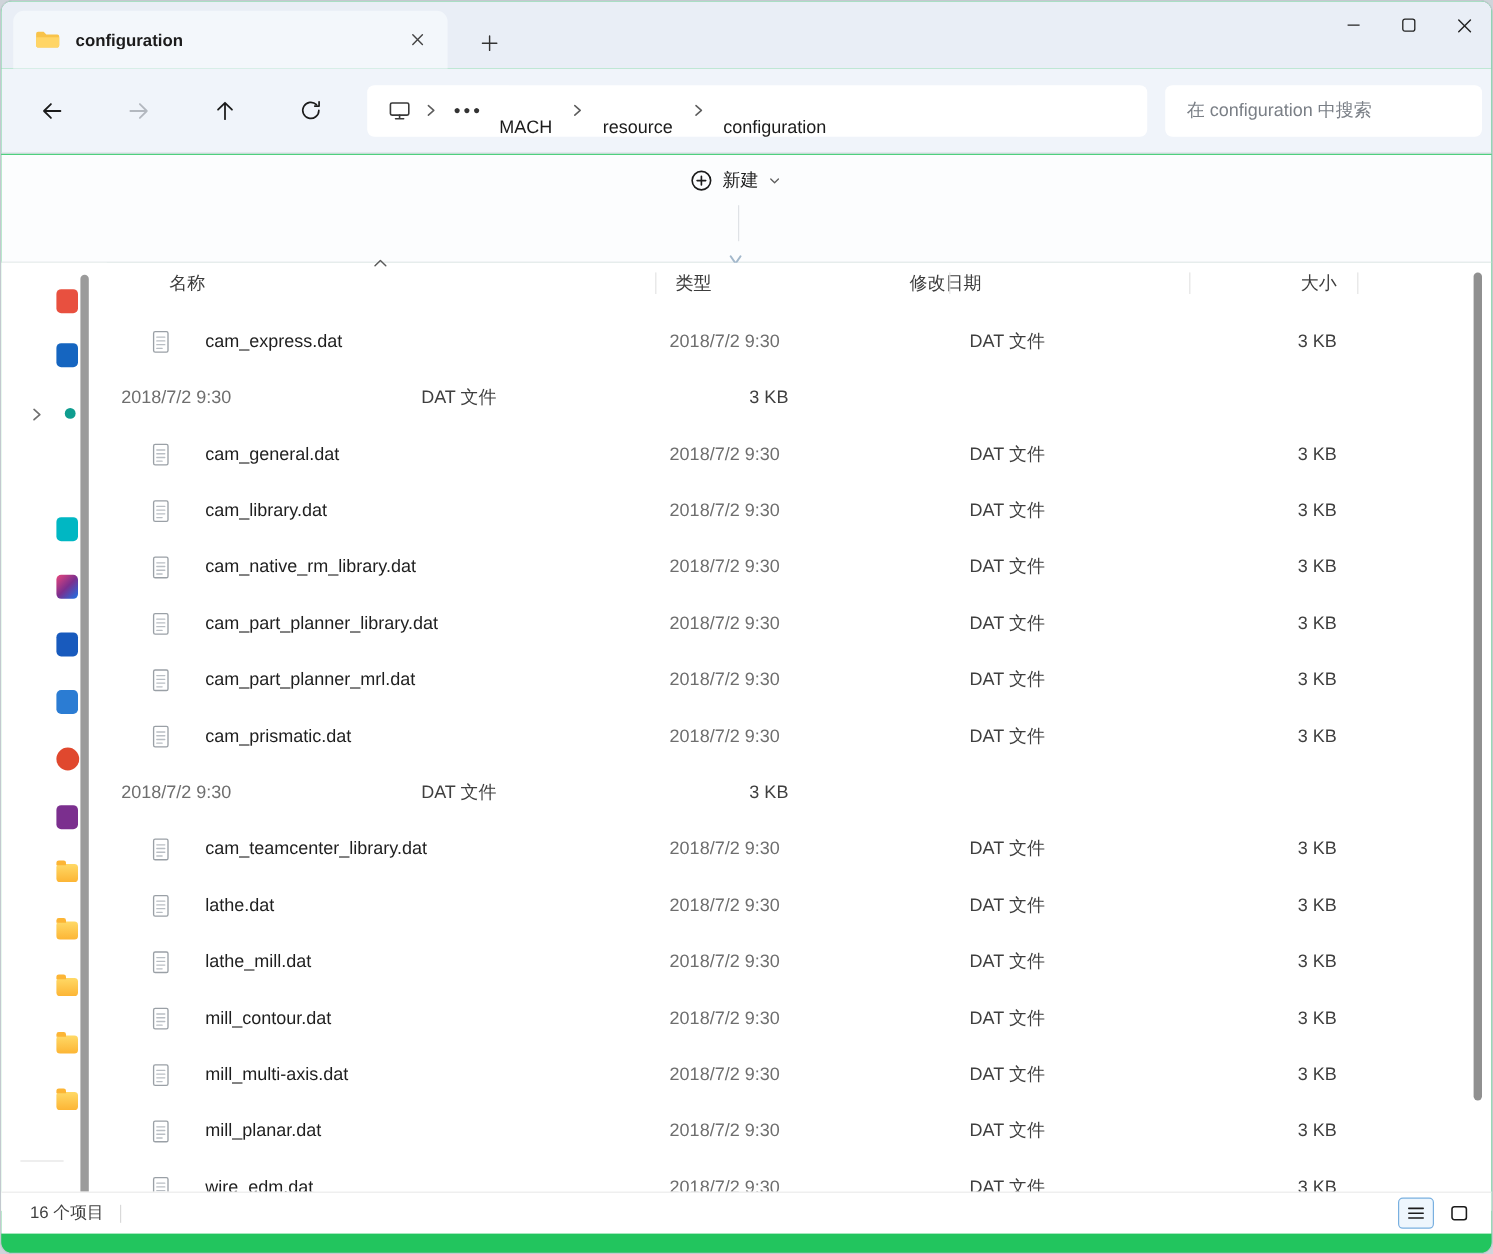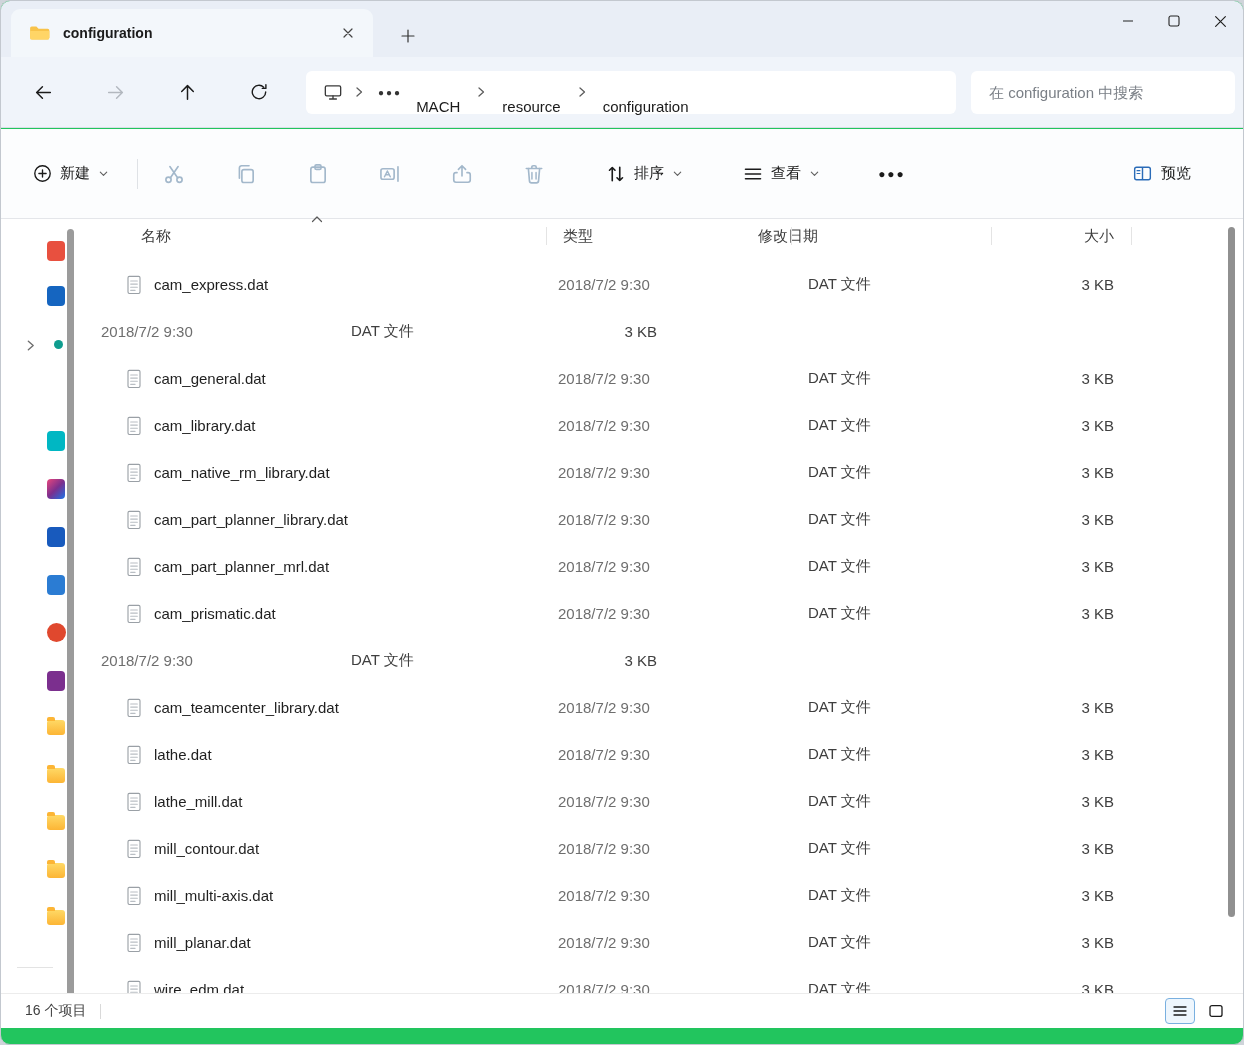--- a/index.html
+++ b/index.html
@@ -24,21 +24,21 @@
   .breadcrumb-bar{margin-left:25px;width:650px;height:43px;background:#ffffff;border-radius:6px;display:flex;align-items:center;padding:0 14px 0 18px;flex:0 0 auto;}
   .crumb{font-size:15px;color:#1b1b1b;padding:4px 8px;border-radius:4px;white-space:nowrap;margin-top:29px;}
   .crumb-chev{width:14px;height:14px;display:inline-flex;color:#5d5d5d;margin:0 6px;}
   .crumb-ellipsis{font-size:10px;letter-spacing:2px;color:#333;padding:4px 6px;}
   .pc-icon{width:18px;height:18px;display:inline-flex;color:#3a3a3a;margin-right:4px;}
   .search-box{margin-left:15px;flex:1;height:43px;background:#ffffff;border-radius:6px;display:flex;align-items:center;}
   .search-box input{border:none;outline:none;background:transparent;width:100%;font-size:15px;color:#3c3c3c;padding:0 18px;font-family:inherit;}
   .search-box input::placeholder{color:#7a7f86;opacity:1;}
 
   
-  .toolbar{position:absolute;left:0;top:128px;width:100%;height:90px;background:#fcfdfe;border-bottom:1px solid #e4e6ea;display:flex;align-items:center;padding:0 40px 0 22px;}
+  .toolbar{position:absolute;left:0;top:128px;width:100%;height:90px;background:#fcfdfe;border-bottom:1px solid #e4e6ea;display:flex;align-items:center;padding:0 40px 0 22px;flex-direction:column;}
   .tbtn{display:flex;align-items:center;gap:8px;height:42px;padding:0 10px;border-radius:5px;color:#1b1b1b;font-size:15px;flex:0 0 auto;}
   .tbtn .ico{display:inline-flex;}
   .chev-down{width:11px;height:11px;display:inline-flex;color:#5f5f5f;}
   .tb-divider{width:1px;height:30px;background:#dfe2e6;margin:0 14px 0 18px;flex:0 0 auto;}
   .icon-btn{width:44px;height:40px;border-radius:5px;display:flex;align-items:center;justify-content:center;flex:0 0 auto;}
   .icon-btn + .icon-btn{margin-left:28px;}
   .icon-btn.dim{color:#a3b8cb;}
   .grp{margin-left:40px;}
   .more-btn{margin-left:40px;width:44px;height:40px;border-radius:5px;display:flex;align-items:center;justify-content:center;color:#1b1b1b;font-size:12px;letter-spacing:2px;flex:0 0 auto;}
   .preview-btn{margin-left:auto;display:flex;align-items:center;gap:9px;height:42px;padding:0 12px;border-radius:5px;color:#1b1b1b;font-size:15px;flex:0 0 auto;}
@@ -62,21 +62,21 @@
   .hc.name{width:457px;padding-left:52px;}
   .hc.date{width:245px;padding-left:12px;}
   .hc.type{width:200px;padding-left:17px;}
   .hc.size{width:140px;justify-content:flex-end;padding-right:17px;}
   .hsep{position:absolute;top:8px;width:1px;height:18px;background:#e4e4e4;}
   .sort-caret{position:absolute;left:222px;top:-4px;width:12px;height:10px;color:#5a5a5a;display:flex;}
 
   .rows{position:absolute;left:0;top:42px;right:0;}
   .row{display:flex;height:47px;align-items:center;font-size:15px;}
   .cell{height:100%;display:flex;align-items:center;}
-  .cell.name{width:457px;padding-left:36px;color:#1f1f1f;gap:11px;white-space:nowrap;overflow:hidden;}
+  .cell.name{width:457px;padding-left:36px;color:#1f1f1f;gap:28px;white-space:nowrap;overflow:hidden;}
   .file-icon{width:18px;height:20px;display:inline-flex;flex:0 0 auto;}
   .cell.date{width:245px;padding-left:12px;color:#6e6e6e;}
   .cell.type{width:200px;padding-left:17px;color:#3f3f3f;}
   .cell.size{width:140px;justify-content:flex-end;padding-right:17px;color:#3f3f3f;}
 
   .vscroll{position:absolute;right:4px;top:4px;width:14px;bottom:6px;}
   .vthumb{position:absolute;left:3px;top:4px;width:7px;height:690px;background:#909090;border-radius:4px;}
 
   
   .statusbar{position:absolute;left:0;bottom:16px;width:100%;height:35px;background:#ffffff;border-top:1px solid #ececec;display:flex;align-items:center;padding:0 12px 0 24px;font-size:14px;color:#3f3f3f;}

